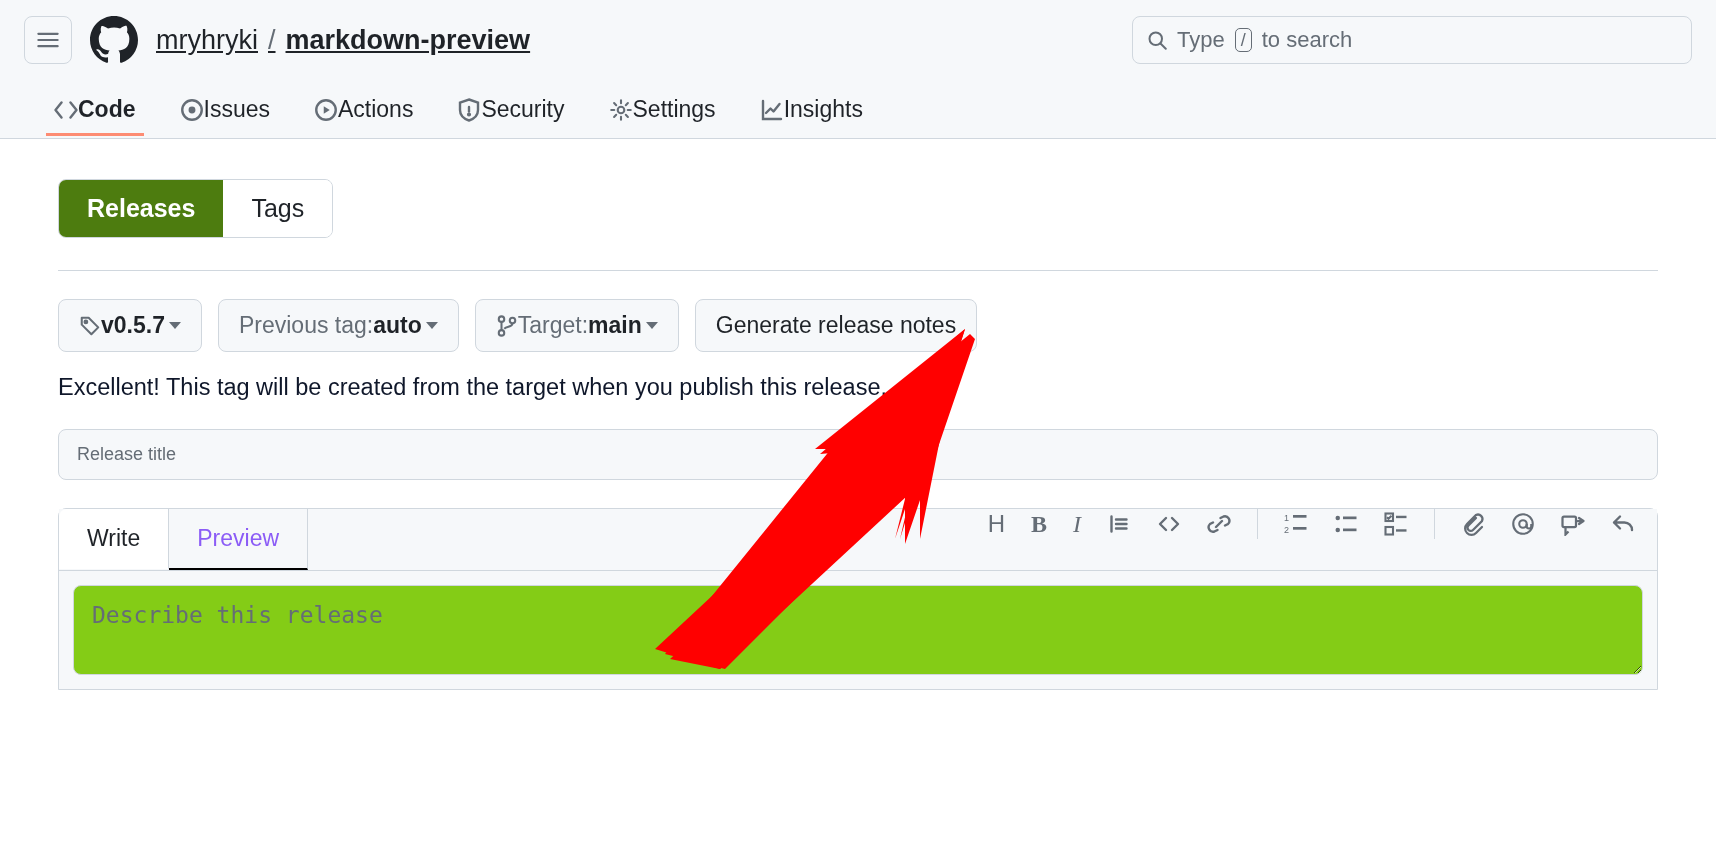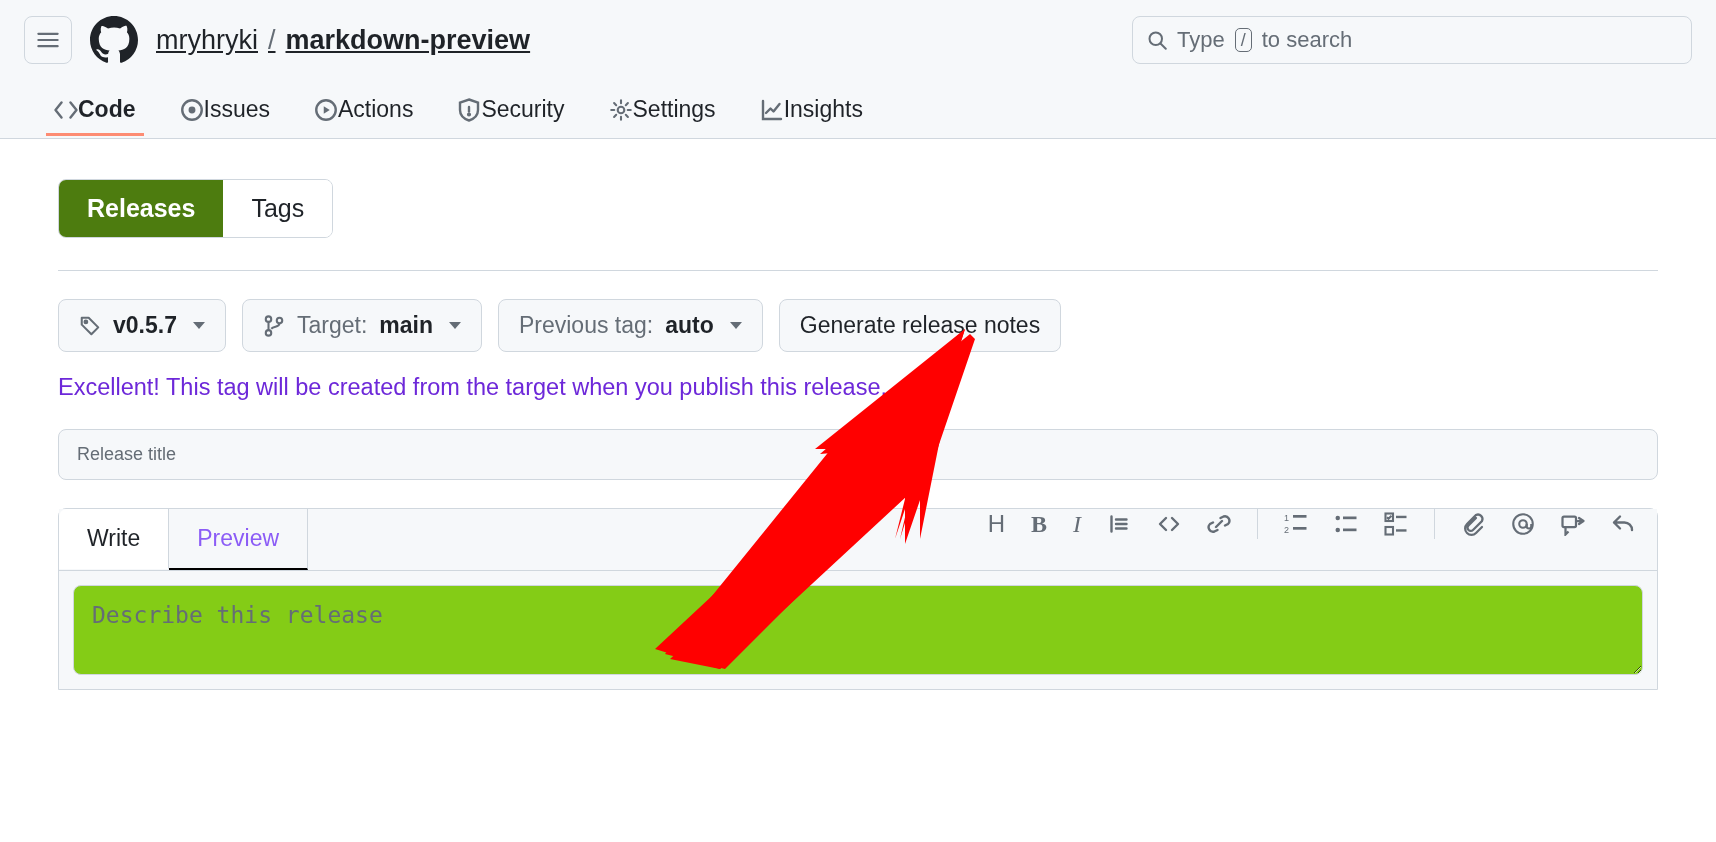--- a/index.html
+++ b/index.html
@@ -114,21 +114,21 @@
     font-weight: 600;
   }
   .divider-h {
     border: none;
     border-top: 1px solid #d0d7de;
     margin: 32px 0 28px 0;
   }
 
   .btn-row { display: flex; gap: 16px; flex-wrap: wrap; }
   .btn {
-    display: inline-flex; align-items: center; gap: 12px;
+    display: inline-flex; align-items: center; 
     border: 1px solid #d0d7de;
     background: #f6f8fa;
     border-radius: 8px;
     padding: 12px 20px;
     font-size: 23px;
     color: #1f2328;
     cursor: pointer;
   }
   .btn .muted { color: #656d76; }
   .btn strong { font-weight: 600; }
@@ -137,21 +137,21 @@
     border-left: 6px solid transparent;
     border-right: 6px solid transparent;
     border-top: 7px solid #656d76;
     margin-left: 4px;
   }
   .btn-ico { color: #656d76; }
 
   .hint {
     margin-top: 22px;
     font-size: 23.5px;
-    color: #6d28d9;
+    color: #0f172a;
   }
 
   .title-input {
     margin-top: 28px;
     width: 100%;
     border: 1px solid #d0d7de;
     background: #f6f8fa;
     border-radius: 8px;
     padding: 14px 18px;
     font-size: 18px;
@@ -307,34 +307,34 @@
     <button class="btn">
       <svg class="btn-ico" width="22" height="22" viewBox="0 0 16 16" fill="none" stroke="#656d76" stroke-width="1.5">
           <path d="M2 2h5l7 7-5 5-7-7V2z" stroke-linejoin="round"></path>
           <circle cx="5" cy="5" r="1" fill="#656d76"></circle>
         </svg>
       <strong>v0.5.7</strong>
       <span class="caret"></span>
     </button>
 
     <button class="btn">
+      <span class="muted">Previous tag:</span>
+      <strong>auto</strong>
+      <span class="caret"></span>
+    </button>
+
+    <button class="btn">
       <svg class="btn-ico" width="22" height="22" viewBox="0 0 16 16" fill="none" stroke="#656d76" stroke-width="1.5">
           <circle cx="4" cy="3" r="2"></circle>
           <circle cx="4" cy="13" r="2"></circle>
           <circle cx="12" cy="4" r="2"></circle>
           <path d="M4 5v6M12 6c0 3-4 2-6 4"></path>
         </svg>
       <span class="muted">Target:</span>
       <strong>main</strong>
-      <span class="caret"></span>
-    </button>
-
-    <button class="btn">
-      <span class="muted">Previous tag:</span>
-      <strong>auto</strong>
       <span class="caret"></span>
     </button>
 
     <button class="btn">
       <span>Generate release notes</span>
     </button>
   </div>
 
   <p class="hint">Excellent! This tag will be created from the target when you publish this release.</p>
 

